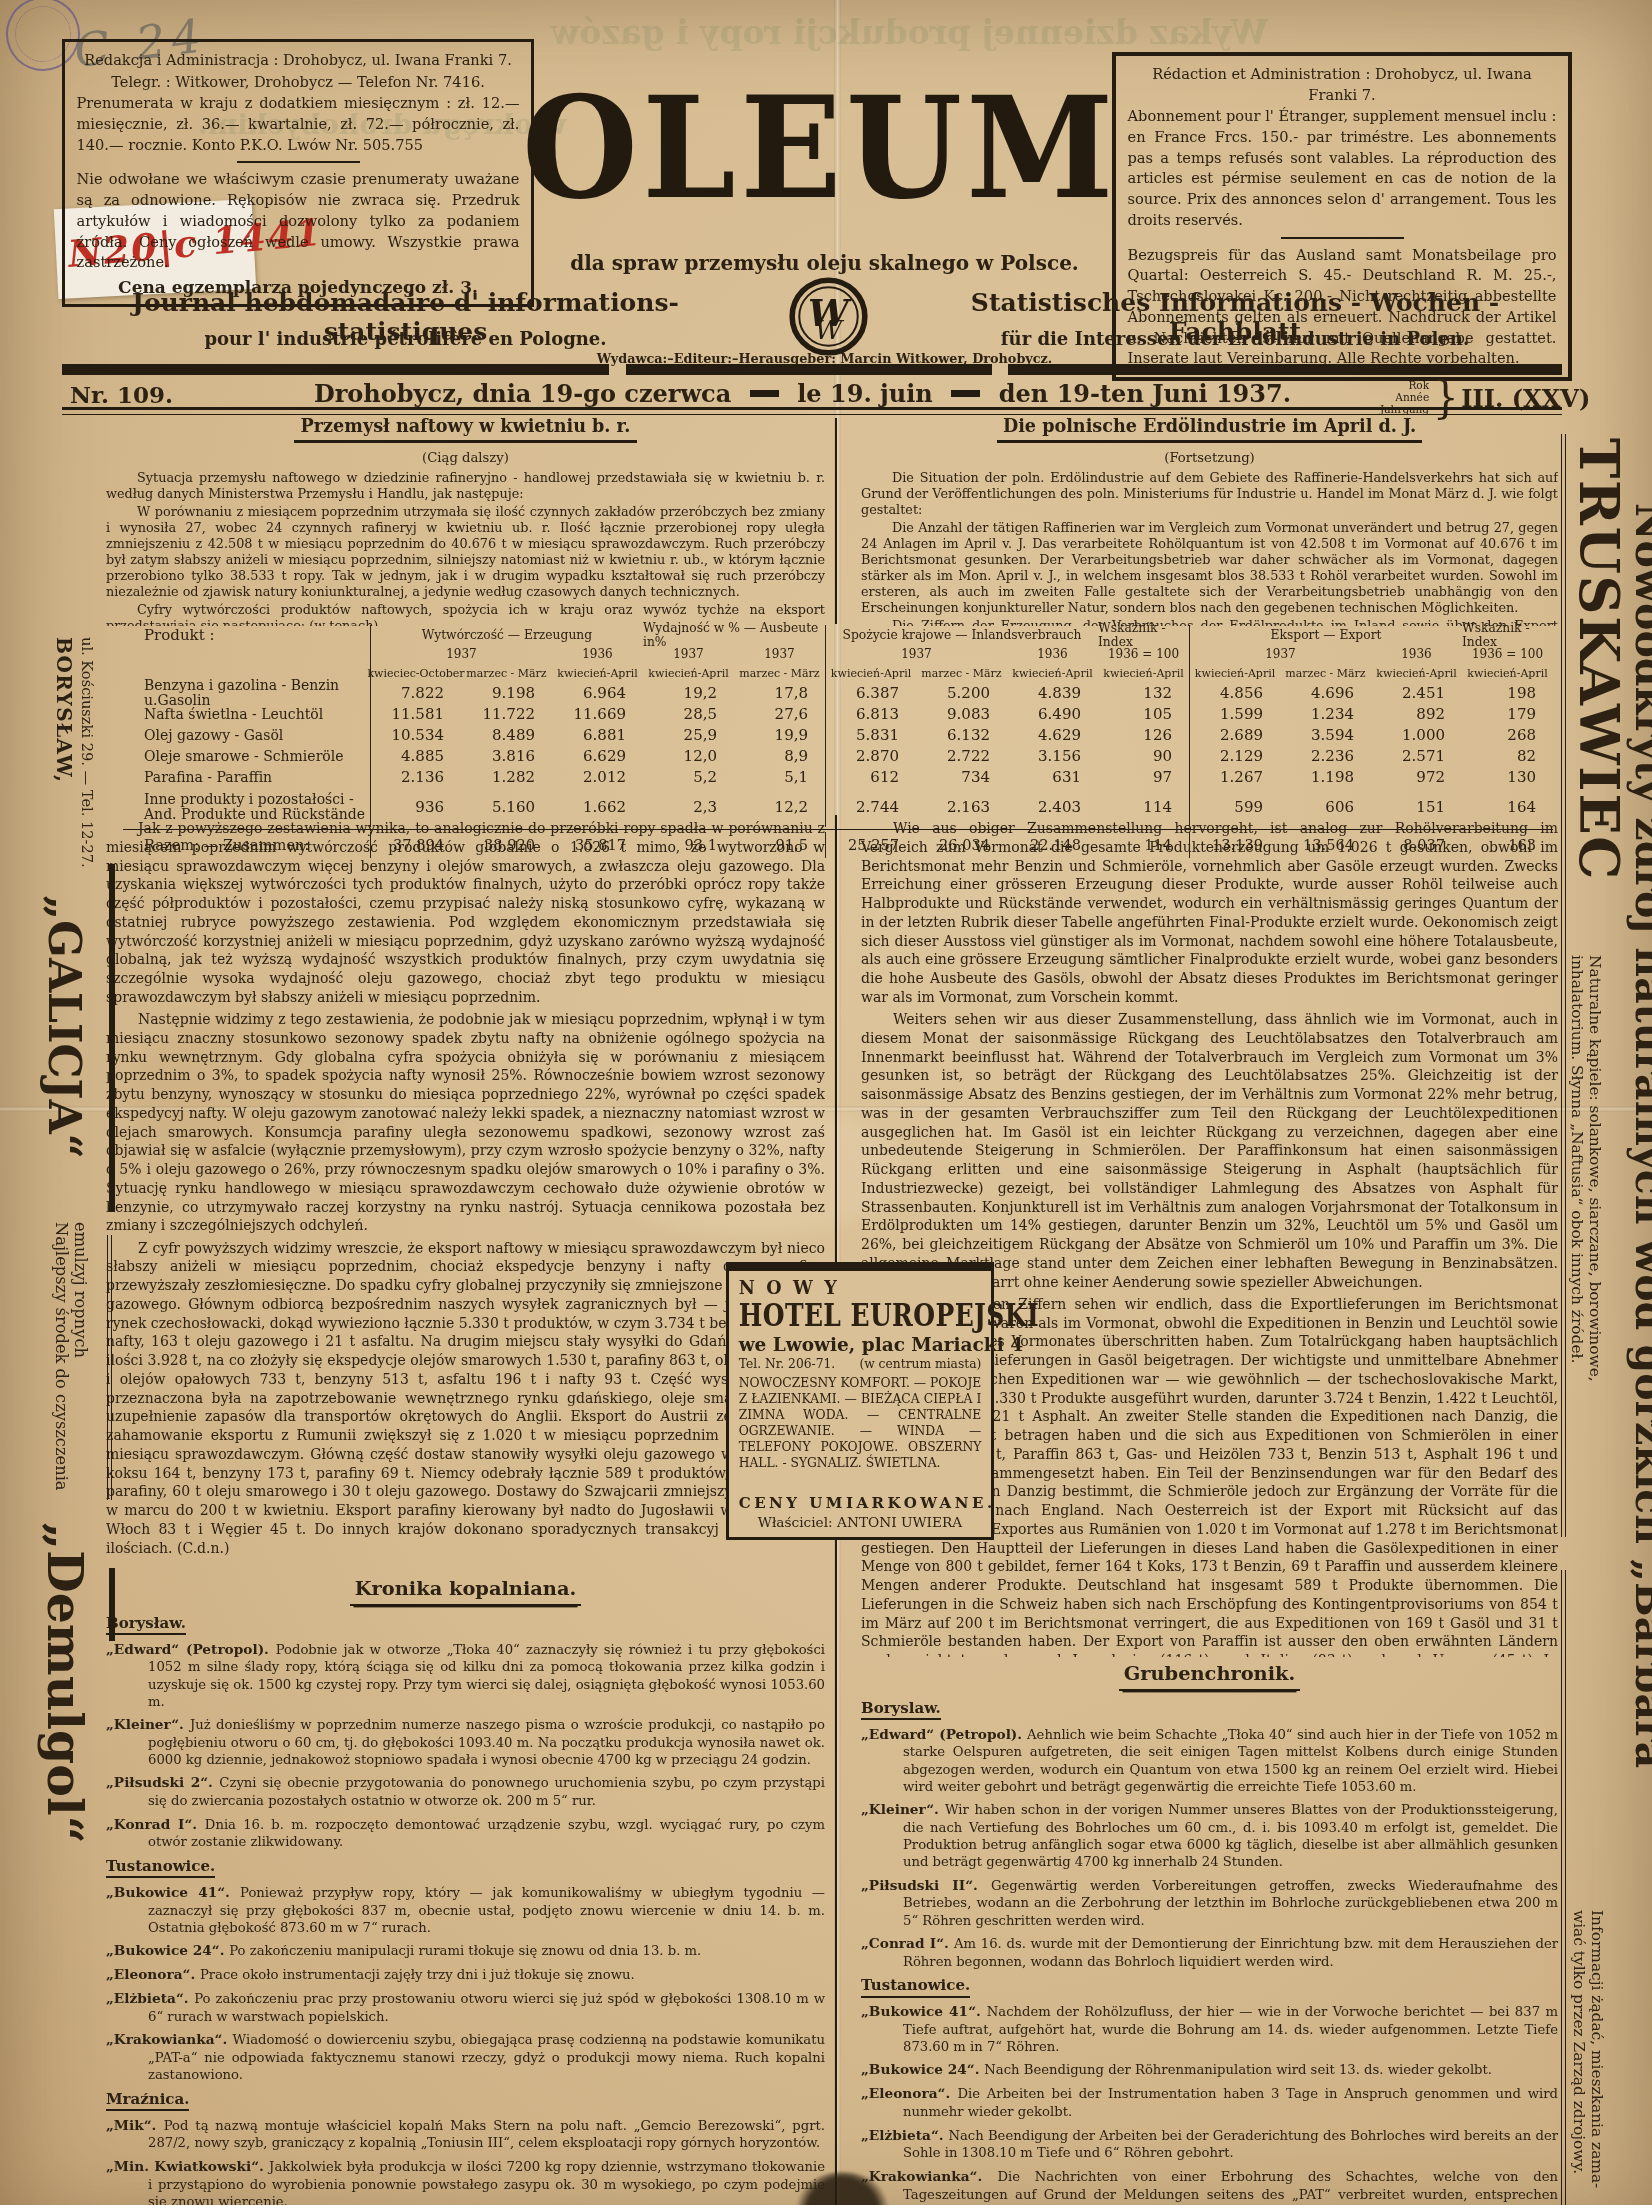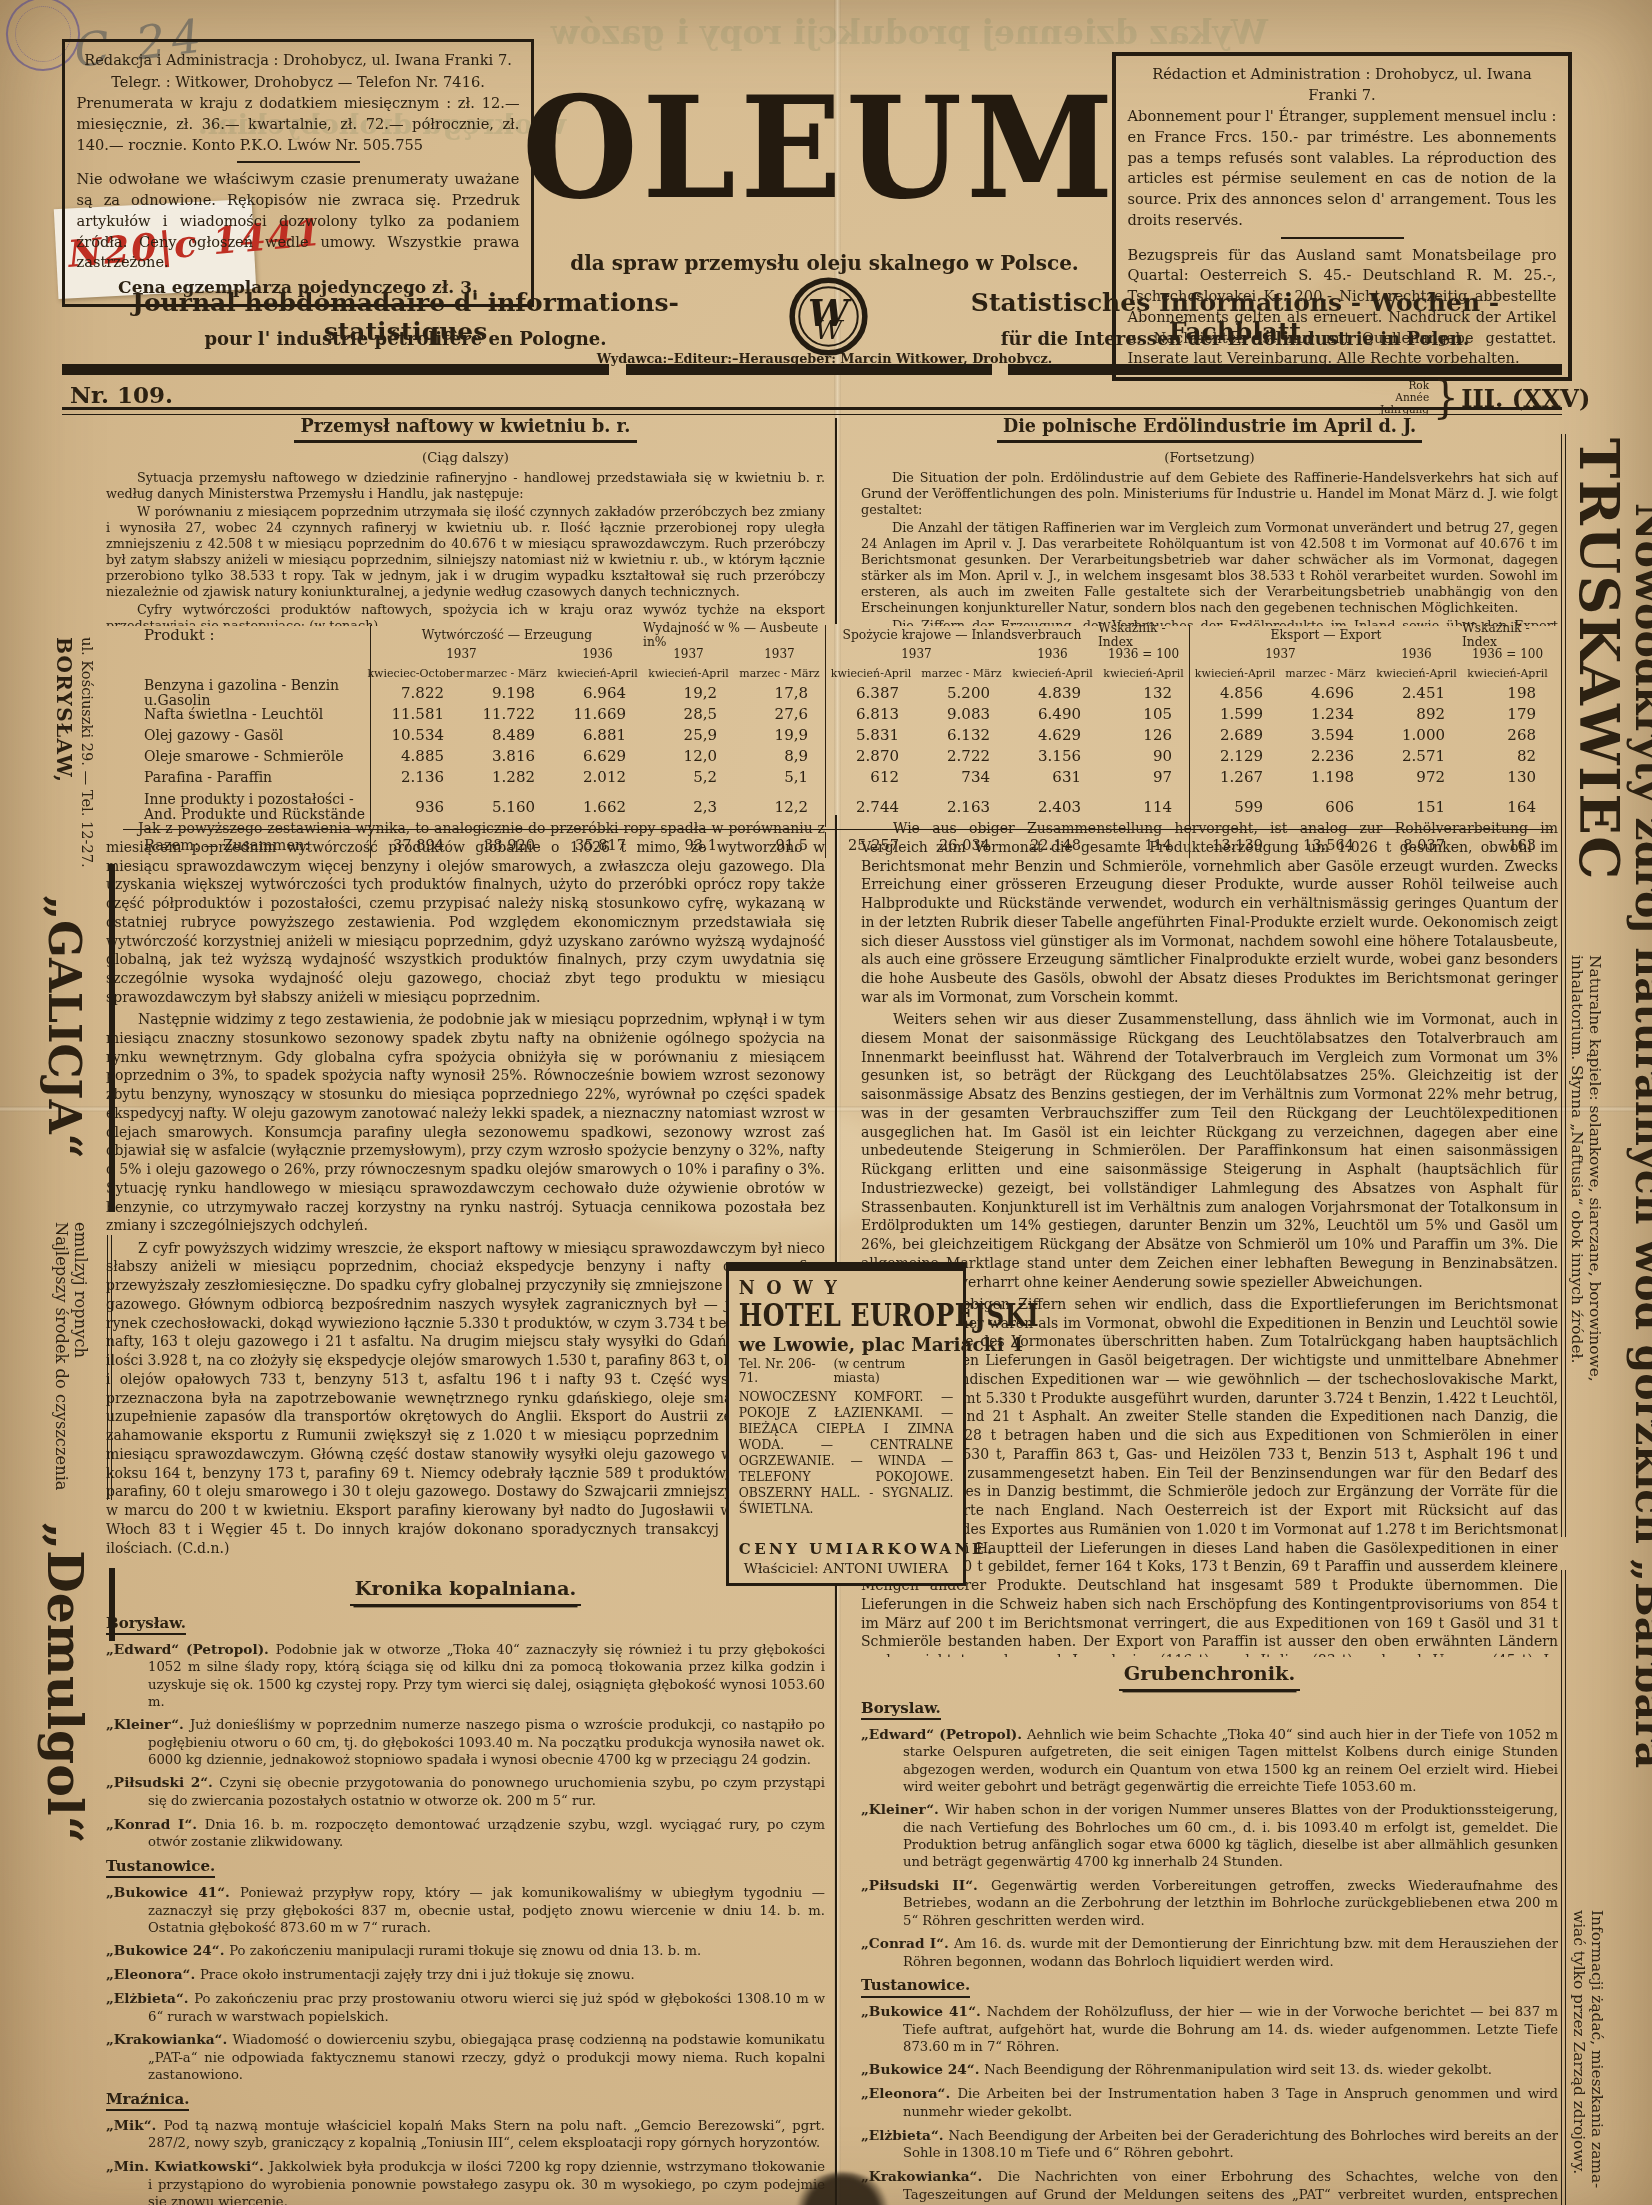--- a/index.html
+++ b/index.html
@@ -83,21 +83,21 @@
   
   #kronika{left:106px;top:1577px;width:719px;height:657px;overflow:hidden;}
   #gruben{left:861px;top:1662px;width:697px;height:572px;overflow:hidden;}
   .chr-title{text-align:center;margin-bottom:8px;}
   .chr-title span{display:inline-block;font-size:19.4px;font-weight:bold;border-bottom:2.6px solid #241c11;padding:0 4.4px 3.5px 4.4px;box-shadow:0 4.9px 0 -3.5px #241c11;}
   .place{margin:4.4px 0 5.3px 0;}
   .place span{display:inline-block;font-size:15px;font-weight:bold;border-bottom:2.2px solid #241c11;padding-bottom:1.8px;}
   .entry{font-size:13.2px;line-height:1.30;text-align:justify;padding-left:42px;text-indent:-42px;margin:0 0 6.2px 0;}
   .entry-name{font-size:13.7px;}
   
-  #hotel-ad{left:726px;top:1262px;width:240px;background:#d9c096;border:3.5px solid #241c11;border-top-width:9.7px;padding:6.2px 9.7px 7px 9.7px;z-index:6;box-sizing:border-box;}
+  #hotel-ad{left:726px;top:1262px;width:268px;background:#d9c096;border:3.5px solid #241c11;border-top-width:9.7px;padding:6.2px 9.7px 7px 9.7px;z-index:6;box-sizing:border-box;}
   #hotel-ad .kicker{font-size:17.6px;font-weight:bold;letter-spacing:11.5px;}
   #hotel-ad .name{font-size:25px;font-weight:bold;letter-spacing:0.4px;line-height:1.0;margin:4.4px 0 2.6px 0;transform:scaleY(1.25);transform-origin:left;white-space:nowrap;}
   #hotel-ad .addr{font-size:18.5px;font-weight:bold;margin:6.2px 0 0.9px 0;white-space:nowrap;}
   #hotel-ad .telrow{display:flex;justify-content:space-between;font-size:12.3px;margin:2.6px 0 4.4px 0;}
   #hotel-ad .features{font-size:12.3px;line-height:1.3;text-align:justify;}
   #hotel-ad .prices{text-align:center;font-size:15px;font-weight:bold;letter-spacing:3.5px;margin-top:22px;white-space:nowrap;}
   #hotel-ad .owner{text-align:center;font-size:13.7px;margin-top:2.6px;white-space:nowrap;}
   
   .vlr{writing-mode:vertical-lr;}
   .vrl{writing-mode:vertical-rl;}
@@ -168,20 +168,23 @@
       <circle cx="50" cy="50" r="46" fill="none" stroke="#241c11" stroke-width="7"></circle>
       <circle cx="50" cy="50" r="37" fill="none" stroke="#241c11" stroke-width="2.5"></circle>
       <text x="50" y="62" font-size="46" font-style="italic" font-weight="bold" text-anchor="middle" fill="#241c11">W</text>
       <text x="50" y="78" font-size="34" font-style="italic" text-anchor="middle" fill="#241c11">W</text>
     </svg>
   </div>
   <div class="abs" id="publisher">Wydawca:–Editeur:–Herausgeber: Marcin Witkower, Drohobycz.</div>
   <div class="abs" id="bar1"></div>
 
   <div class="abs" id="dl-nr">Nr. 109.</div>
+  <div class="abs" id="dl-center">
+    <span>Drohobycz, dnia 19-go czerwca</span><span class="dl-dash"></span><span>le 19. juin</span><span class="dl-dash"></span><span>den 19-ten Juni 1937.</span>
+  </div>
   <div class="abs" id="dl-right">
     <div class="years">
       <div>Rok</div>
       <div>Année</div>
       <div>Jahrgang</div>
     </div>
     <div class="brace">}</div>
     <div class="vol">III. (XXV)</div>
   </div>
   <div class="abs" id="rule2"></div>

